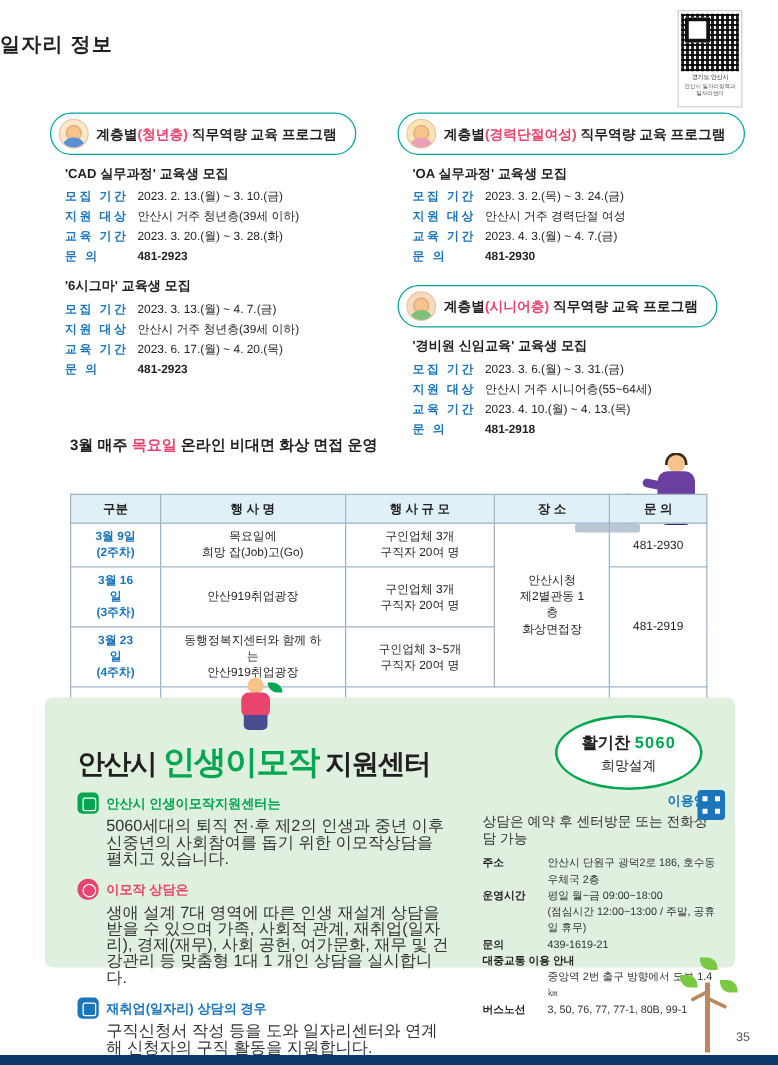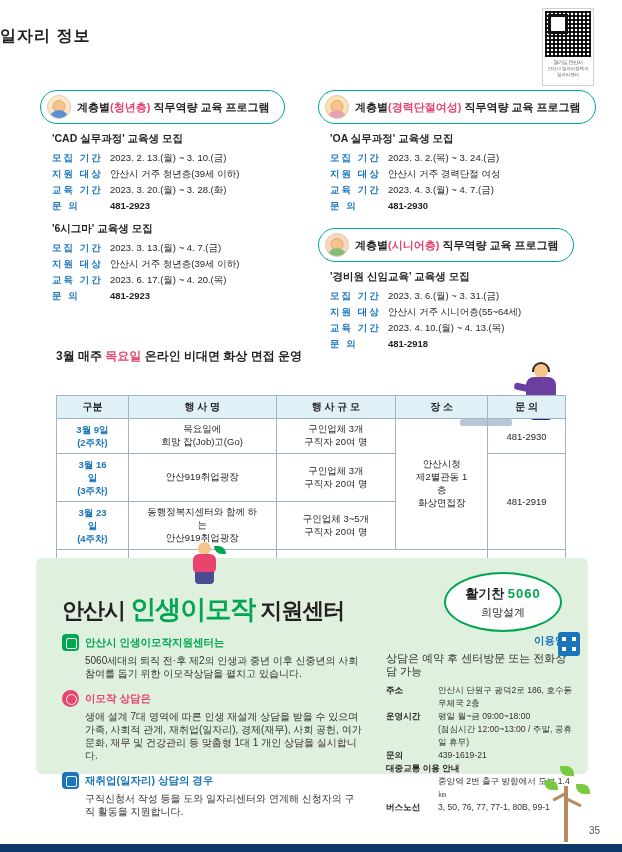--- a/index.html
+++ b/index.html
@@ -192,21 +192,21 @@
     content:""; position:absolute; left:4px; top:4px; width:9px; height:9px;
     border:1.6px solid #fff; border-radius:2px;
   }
   .g-ico.pink:after{ border-radius:50%; }
   .g-title {
     font-size: 10.5px; font-weight: bold; color: #00a650;
   }
   .g-title.pinkt { color: #e8446e; }
   .g-title.bluet { color: #1b75bb; }
   .g-body {
-    font-size: 10px; line-height: 13px; color: #333; margin: 0 0 10px 23px;
+    font-size: 13px; line-height: 13px; color: #333; margin: 0 0 10px 23px;
   }
   .g-right .rtitle { font-size: 10.5px; font-weight: bold; color: #1b75bb; margin-bottom: 4px; text-align: right;}
   .g-right .rline { font-size: 11px; line-height: 13px; color: #333; margin-bottom: 6px;}
   .rinfo { display: flex; font-size: 8.6px; line-height: 13px; color: #333; }
   .rinfo .k { width: 52px; font-weight: bold; color: #231f20; flex: none; }
   .rinfo .v { flex: 1; }
   .bldg {
     position: absolute; right: 8px; top: 74px; width: 22px; height: 24px;
     background: #1b75bb; border-radius: 3px;
   }

